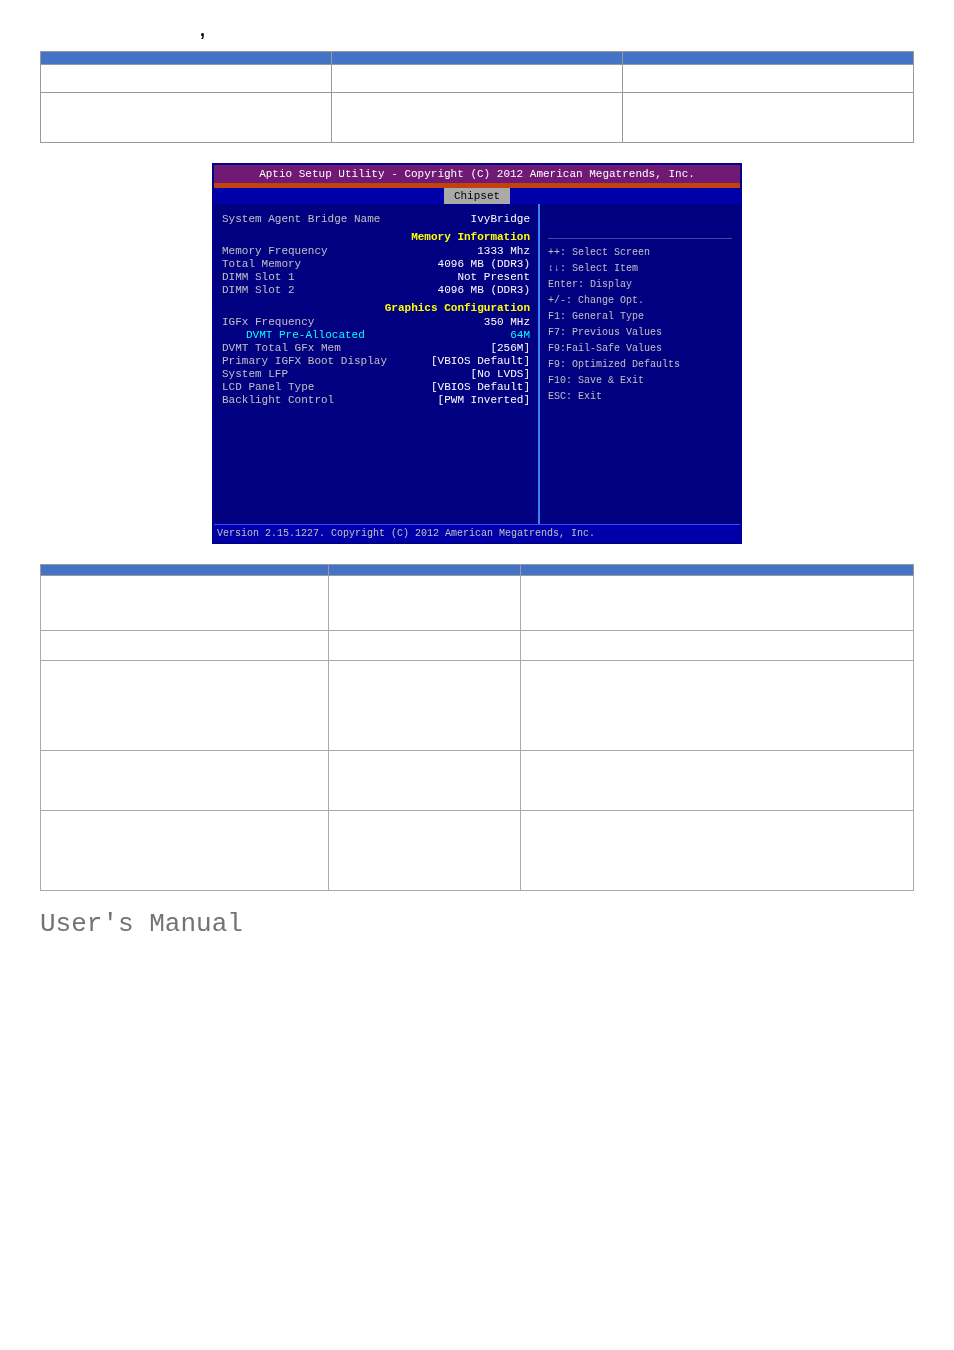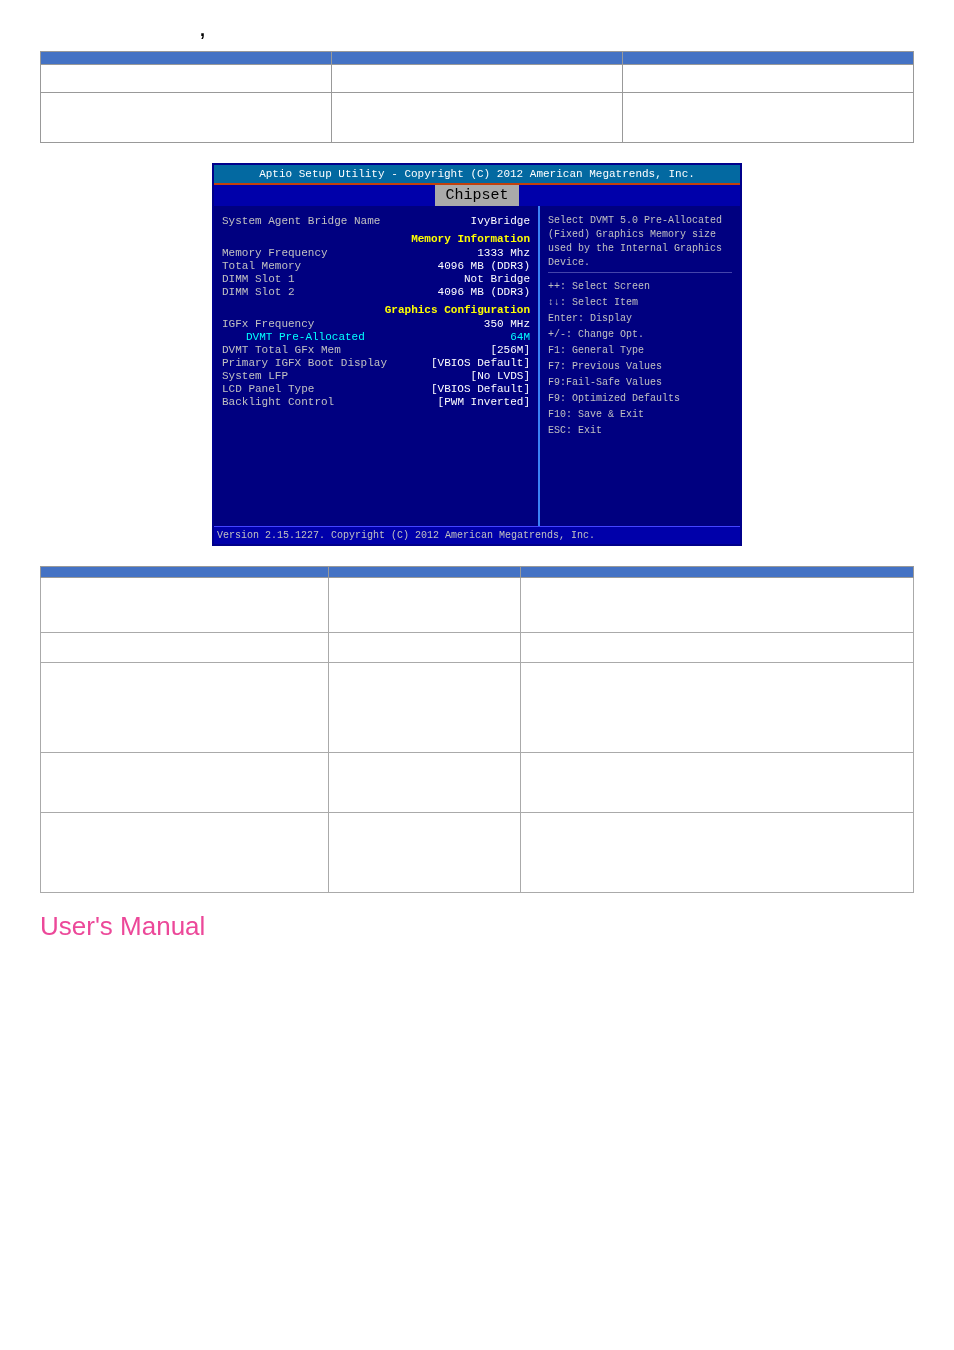--- a/index.html
+++ b/index.html
@@ -55,39 +55,39 @@
       width: 530px;
       margin: 0 auto 20px auto;
       border: 2px solid #00008b;
       background: #000080;
       color: #c0c0c0;
       font-family: 'Courier New', Courier, monospace;
       font-size: 11px;
     }
 
     .bios-header {
-      background: #0369a1;
+      background: #701a75;
       color: #ffffff;
       text-align: center;
       padding: 3px 20px;
       font-size: 11px;
-      border-bottom: 2px solid #c2410c;
+      border-bottom: 5px solid #c2410c;
     }
 
     .bios-tab-bar {
       background: #0000aa;
       display: flex;
       justify-content: center;
       gap: 0;
     }
 
     .bios-tab {
       color: #c0c0c0;
       padding: 2px 10px;
-      font-size: 15px;
+      font-size: 11px;
     }
 
     .bios-tab.active {
       background: #aaaaaa;
       color: #000000;
     }
 
     .bios-body {
       display: flex;
       padding: 0;
@@ -133,21 +133,21 @@
       padding-left: 24px;
     }
 
     .bios-help-text {
       color: #c0c0c0;
       font-size: 10px;
       line-height: 1.4;
     }
 
     .bios-keys {
-      margin-top: 2px;
+      margin-top: 26px;
       font-size: 10px;
       color: #c0c0c0;
       line-height: 1.6;
       border-top: 1px solid #4444aa;
       padding-top: 6px;
     }
 
     .bios-footer {
       background: #0000aa;
       color: #c0c0c0;
@@ -173,23 +173,23 @@
     .section-table td {
       border: 1px solid #aaa;
       padding: 6px 8px;
       vertical-align: top;
       font-size: 12px;
       min-height: 30px;
     }
 
     .user-manual {
       font-size: 26px;
-      font-family: Liberation Sans, sans-serif;
+      font-family: Liberation Mono, monospace;
       margin-top: 9px;
-      color: #ec4899;
+      color: #737373;
     }
 
   </style>
 </head>
 <body>
 
 <div class="page-container">
 
   <div class="top-mark">,</div>
 
@@ -233,21 +233,21 @@
         <div class="bios-row">
           <span class="bios-label">Memory Frequency</span>
           <span class="bios-value">1333 Mhz</span>
         </div>
         <div class="bios-row">
           <span class="bios-label">Total Memory</span>
           <span class="bios-value">4096 MB (DDR3)</span>
         </div>
         <div class="bios-row">
           <span class="bios-label">DIMM Slot 1</span>
-          <span class="bios-value">Not Bridge</span>
+          <span class="bios-value">Not Present</span>
         </div>
         <div class="bios-row">
           <span class="bios-label">DIMM Slot 2</span>
           <span class="bios-value">4096 MB (DDR3)</span>
         </div>
 
         <div class="bios-section-title">Graphics Configuration</div>
 
         <div class="bios-row">
           <span class="bios-label">IGFx Frequency</span>
@@ -273,21 +273,20 @@
           <span class="bios-label">LCD Panel Type</span>
           <span class="bios-value">[VBIOS Default]</span>
         </div>
         <div class="bios-row">
           <span class="bios-label">Backlight Control</span>
           <span class="bios-value">[PWM Inverted]</span>
         </div>
 
       </div>
       <div class="bios-right">
-        <div class="bios-help-text">Select DVMT 5.0 Pre-Allocated (Fixed) Graphics Memory size used by the Internal Graphics Device.</div>
         <div class="bios-keys">
           <div>++: Select Screen</div>
           <div>↕↓: Select Item</div>
           <div>Enter: Display</div>
           <div>+/-: Change Opt.</div>
           <div>F1: General Type</div>
           <div>F7: Previous Values</div>
           <div>F9:Fail-Safe Values</div>
           <div>F9: Optimized Defaults</div>
           <div>F10: Save &amp; Exit</div>

